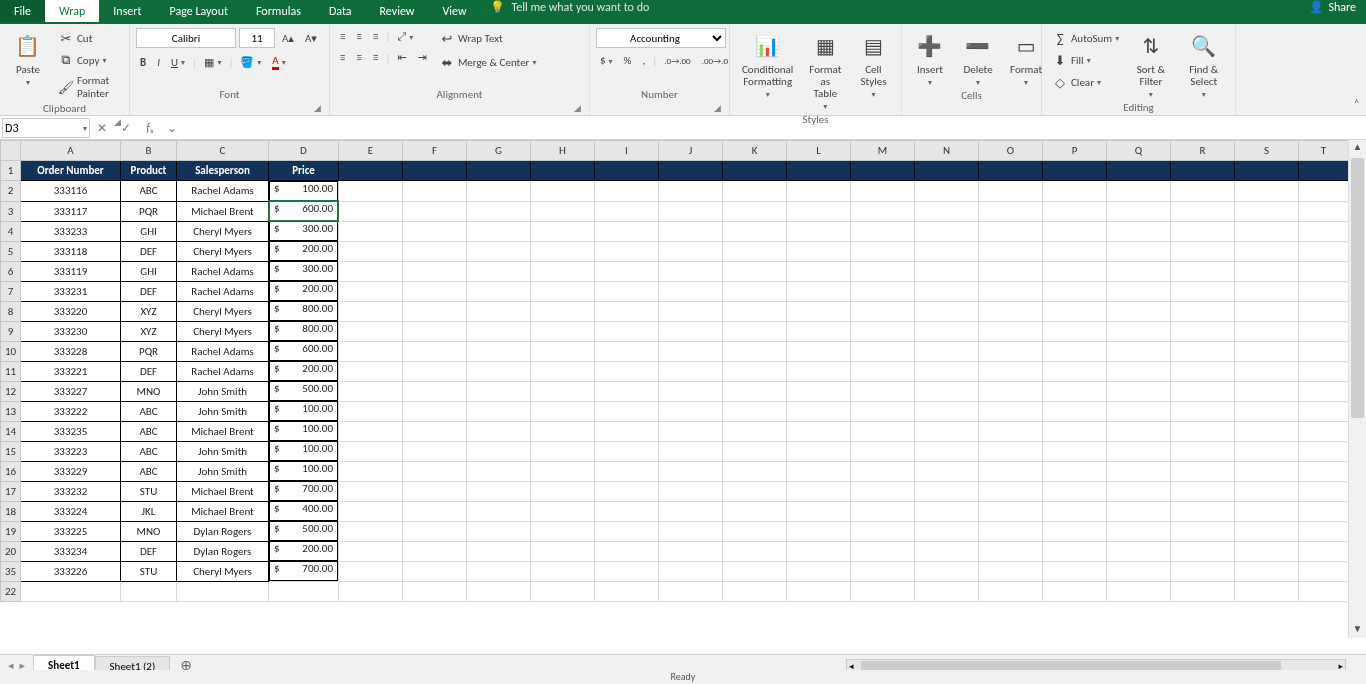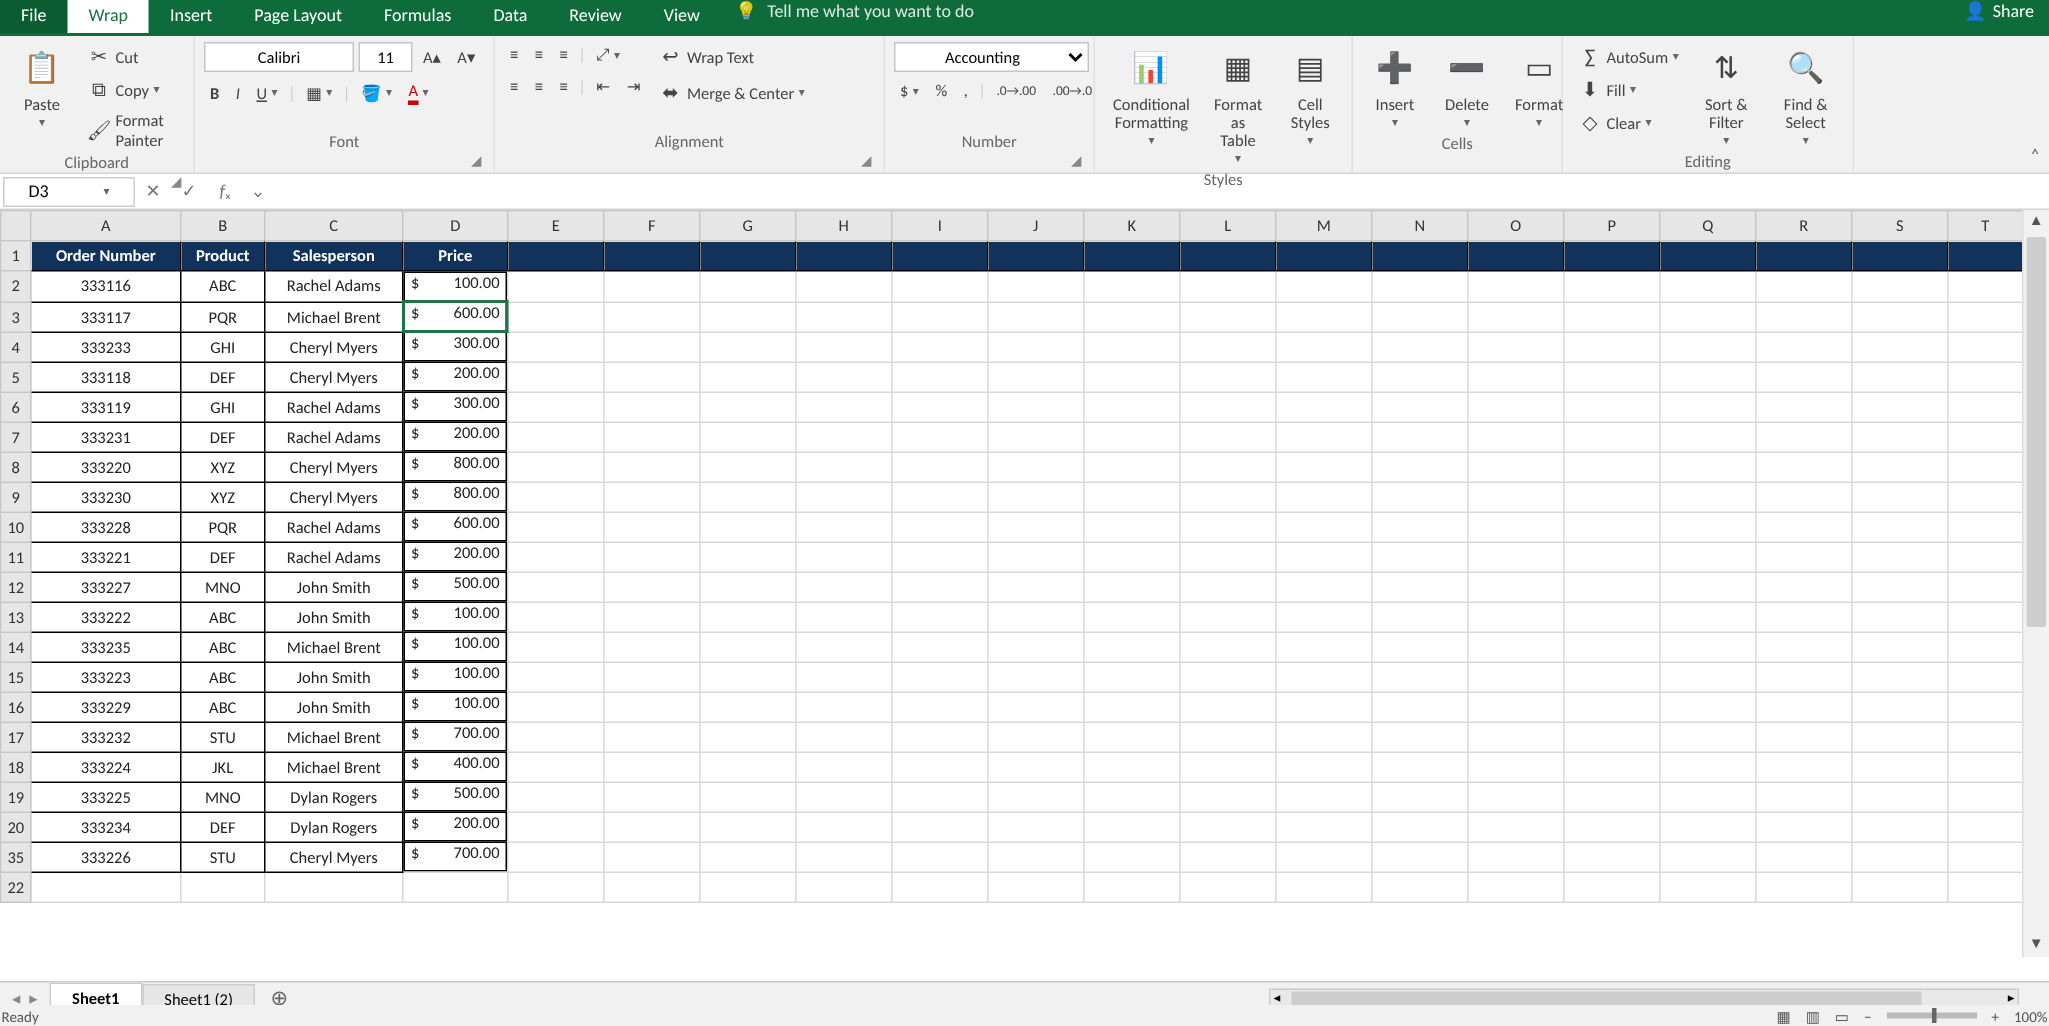--- a/index.html
+++ b/index.html
@@ -26,21 +26,21 @@
 .btn-s { padding: 2px 4px; border-radius: 2px; cursor: pointer; display: flex; align-items: center; gap: 3px; }
 .btn-big { display: flex; flex-direction: column; align-items: center; gap: 2px; padding: 2px 6px; cursor: pointer; border-radius: 2px; text-align: center; line-height: 1.1; }
 .icon-box { width: 16px; height: 16px; display: inline-flex; justify-content: center; align-items: center; font-size: 13px; }
 .icon-lg { width: 32px; height: 32px; display: inline-flex; justify-content: center; align-items: center; font-size: 20px; }
 select.combo, input.combo { border: 1px solid #c4c4c4; background: #fff; font-size: 11px; padding: 1px 3px; height: 20px; text-align: center; }
 .drop { font-size: 8px; color: #666; }
 .collapse-ribbon { position: absolute; right: 6px; bottom: 4px; font-size: 12px; color: #666; cursor: pointer; }
 
 
 .formulabar { height: 24px; border-bottom: 1px solid #d4d4d4; display: flex; align-items: center; font-size: 12px; background: #fff; }
-.namebox { width: 88px; border: 1px solid #ccc; height: 20px; padding: 0 16px; margin-left: 2px; display: flex; align-items: center; justify-content: space-between; }
+.namebox { width: 88px; border: 1px solid #ccc; height: 20px; padding: 0 2px; margin-left: 2px; display: flex; align-items: center; justify-content: space-between; }
 .fb-btn { width: 24px; text-align: center; color: #777; cursor: pointer; }
 .fb-input { flex: 1; border: none; outline: none; font-size: 12px; padding: 0 4px; }
 .fb-expand { width: 20px; text-align: center; color: #777; cursor: pointer; }
 
 
 .grid-wrap { position: absolute; top: 140px; left: 0; right: 0; bottom: 26px; display: flex; }
 .grid { flex: 1; overflow: hidden; position: relative; }
 table.sheet { border-collapse: collapse; table-layout: fixed; font-size: 11px; color: #222; }
 .sheet th { background: #e6e6e6; border: 1px solid #c6c6c6; font-weight: normal; color: #333; font-size: 11px; }
 .sheet .col-head th { height: 20px; }
@@ -57,21 +57,21 @@
 
 .sheetbar { position: absolute; bottom: 8px; left: 0; right: 0; height: 22px; background: #f1f1f1; border-top: 1px solid #ccc; display: flex; align-items: center; font-size: 11px; }
 .sheetbar .nav { padding: 0 8px; color: #888; display: flex; gap: 6px; }
 .sheetbar .stab { padding: 3px 14px; border: 1px solid #ccc; border-bottom: none; background: #e6e6e6; cursor: pointer; }
 .sheetbar .stab.active { background: #fff; font-weight: bold; border-bottom: 2px solid #217346; }
 .sheetbar .add { padding: 0 10px; color: #666; cursor: pointer; font-size: 14px; }
 .sheetbar .hscroll { flex: 1; margin: 0 20px 0 auto; max-width: 500px; height: 14px; background: #e8e8e8; position: relative; border: 1px solid #ccc; }
 .sheetbar .hscroll .bar { position: absolute; left: 14px; top: 1px; bottom: 1px; width: 420px; background: #cdcdcd; }
 
 
-.status { position: absolute; bottom: 0; left: 0; right: 0; height: 14px; background: #f1f1f1; font-size: 10px; color: #555; display: flex; align-items: center; padding: 0 1px; }
+.status { position: absolute; bottom: 0; left: 0; right: 0; height: 14px; background: #f1f1f1; font-size: 10px; color: #555; display: flex; align-items: center; padding: 0 14px; flex-direction: column; }
 .status .right { margin-left: auto; display: flex; gap: 10px; align-items: center; }
 </style>
 </head>
 <body>
 
 <div class="titlebar">
   <div class="tabs">
     <div class="tab file">File</div>
     <div class="tab active">Wrap</div>
     <div class="tab">Insert</div>

